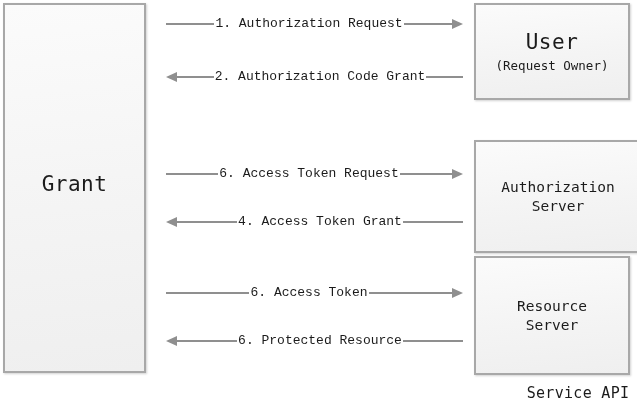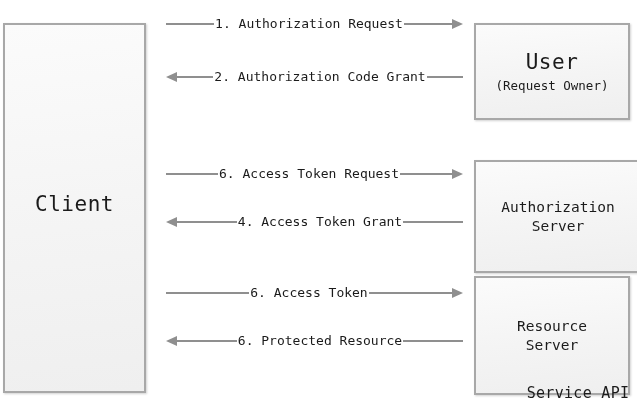--- a/index.html
+++ b/index.html
@@ -30,21 +30,20 @@
     box-sizing: border-box;
     border: 2px solid #a8a8a8;
     background: linear-gradient(175deg, #fbfbfb 0%, #f4f4f4 55%, #efefef 100%);
     box-shadow: 1px 1px 2px rgba(0,0,0,0.18);
     display: flex;
     flex-direction: column;
     align-items: center;
     justify-content: center;
     text-align: center;
     line-height: 1.28;
-    margin-top: 20px;
   }
 
   .node-client {
     left: 3px;
     top: 3px;
     width: 143px;
     height: 370px;
   }
   .node-client .node-title {
     font-size: 21px;
@@ -103,20 +102,21 @@
     height: 20px;
     display: flex;
     align-items: center;
   }
   .flow-label {
     font-size: 13px;
     white-space: nowrap;
     padding: 0 1px;
     position: relative;
     top: -1px;
+    font-family: Liberation Mono, monospace;
   }
   .line {
     flex: 1 1 auto;
     height: 2px;
     background: #8f8f8f;
   }
   .head {
     flex: 0 0 auto;
     width: 0;
     height: 0;
@@ -125,21 +125,21 @@
   }
   .head-right { border-left: 11px solid #8f8f8f; }
   .head-left  { border-right: 11px solid #8f8f8f; }
 </style>
 </head>
 <body>
 
 <div id="diagram">
 
   <div class="node node-client">
-    <div class="node-title">Client</div>
+    <div class="node-title">Grant</div>
   </div>
 
   <div class="node node-user">
     <div class="node-title">User</div>
     <div class="node-sub">(Request Owner)</div>
   </div>
 
   <div class="node node-authserver">
     <div>Authorization</div>
     <div>Server</div>

